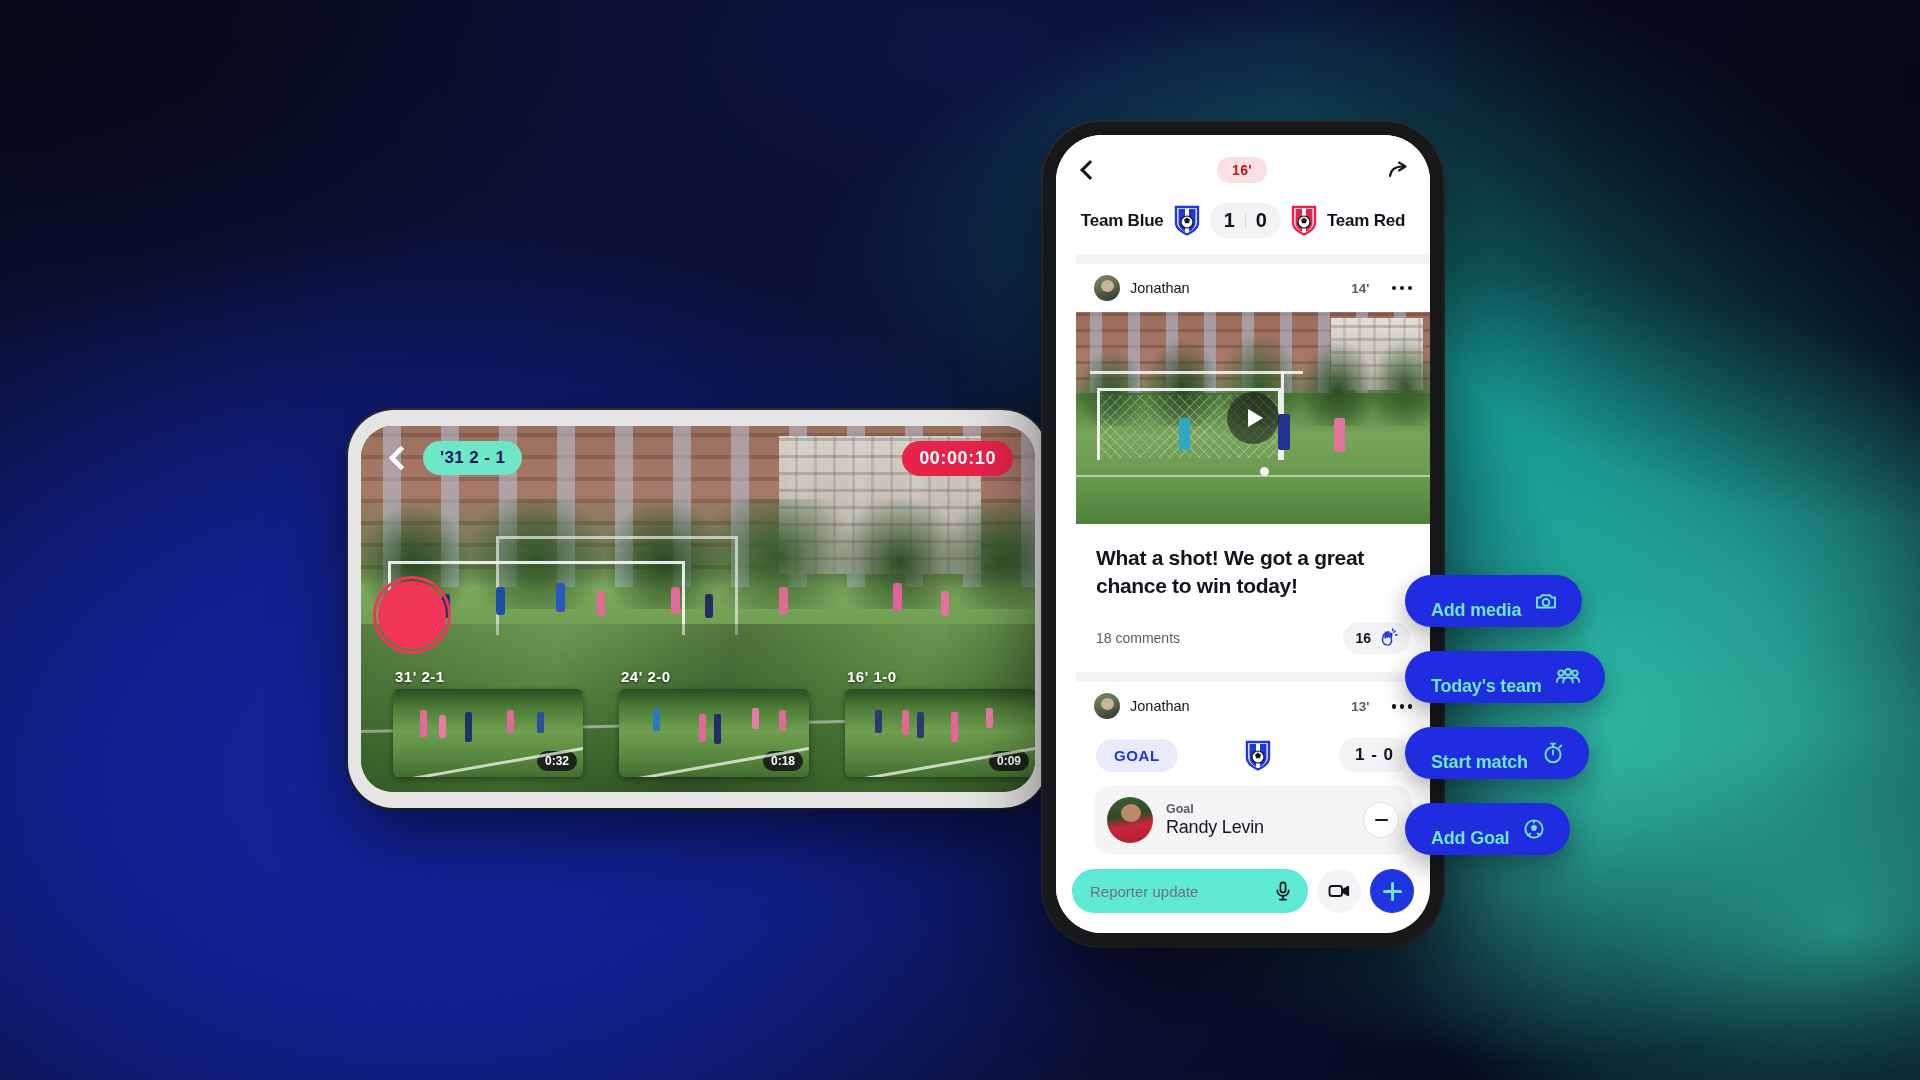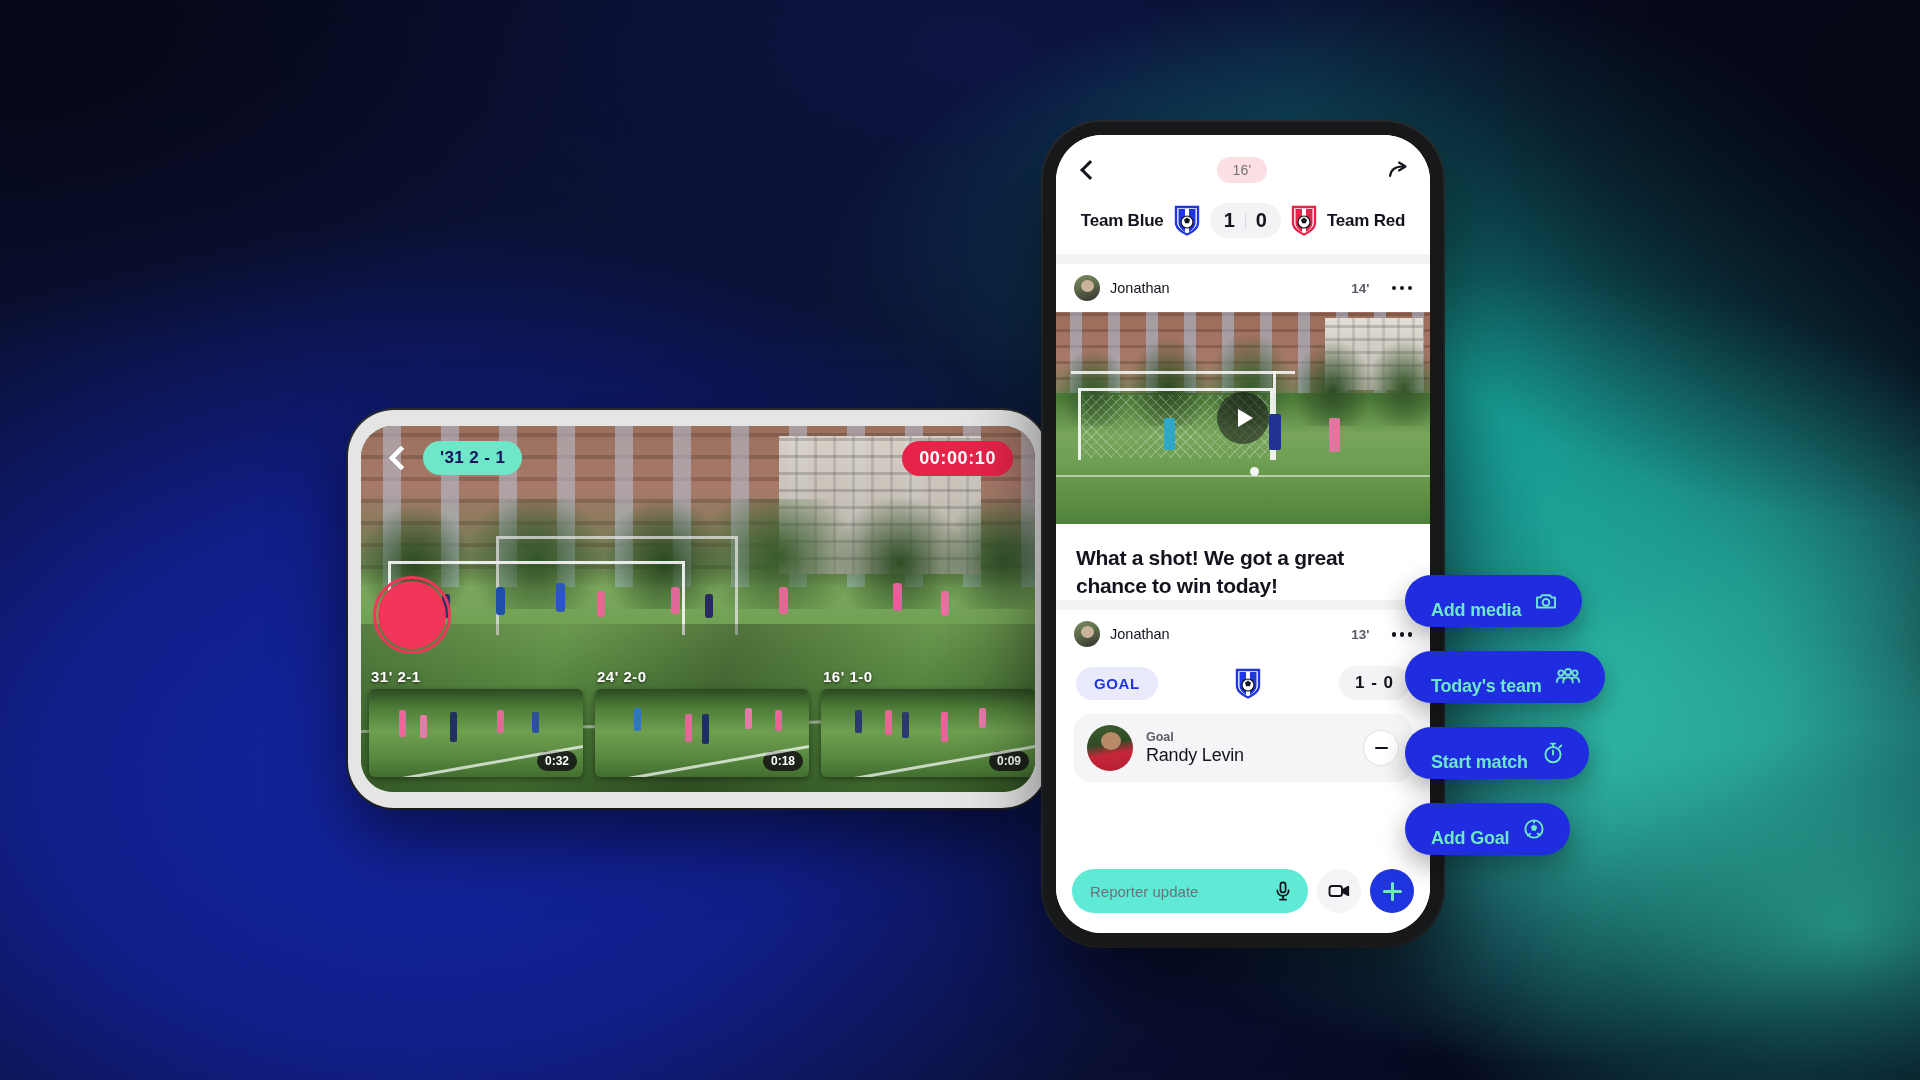--- a/index.html
+++ b/index.html
@@ -167,21 +167,21 @@
     outline-offset: 5px;
   }
 
   
   .ls-strip {
     position:absolute; left:0; right:0; bottom: 0; height: 124px;
     display:flex; gap: 12px;
     padding: 0 8px 8px 8px;
     overflow:hidden;
   }
-  .thumb { position: relative; flex: none; width: 214px; }
+  .thumb { position: relative; flex: none; width: 190px; margin-left: 24px; }
   .thumb-label {
     color: #fff; font-size: 15px; font-weight: 800;
     letter-spacing: .5px;
     text-shadow: 0 1px 3px rgba(0,0,0,.7);
     margin-bottom: 4px;
     padding-left: 2px;
   }
   .thumb-img {
     position: relative;
     height: 88px; border-radius: 6px; overflow: hidden;
@@ -228,41 +228,41 @@
   }
   .pt-chev::before{
     content:''; position:absolute; left:7px; top:4px;
     width: 11px; height: 11px;
     border-left: 3.4px solid #14141e; border-bottom: 3.4px solid #14141e;
     transform: rotate(45deg);
   }
   .pt-minute {
     margin: 0 auto;
     background: #fbdfe3;
-    color: #737373;
-    font-size: 14px; font-weight: 400;
+    color: #b91c1c;
+    font-size: 14px; font-weight: 700;
     padding: 5px 15px; border-radius: 999px;
     letter-spacing: .3px;
     text-align: right;
   }
   .pt-share { width: 24px; height: 24px; }
   .pt-hrow2 {
     display:flex; align-items:center; justify-content:center;
     gap: 10px; padding: 12px 0 16px 0;
   }
   .team-name { font-size: 17px; font-weight: 800; color:#14141e; letter-spacing:-.2px; }
   .crest { width: 26px; height: 31px; flex:none; }
   .score-pill {
     background: #f3f3f5; border-radius: 999px;
     padding: 6px 14px; display:flex; align-items:center; gap: 10px;
   }
   .score-pill .sv { font-size: 20px; font-weight: 800; color:#14141e; }
   .score-pill .sep { width:1px; height:16px; background:#d8d8de; }
 
-  .pt-feed { flex: 1; overflow: hidden; background: #fff; }
+  .pt-feed { flex: 1; overflow: hidden; background: #fff; margin-left: 20px; }
   .feed-div { height: 10px; background: #f3f3f5; }
 
   .post-head {
     display:flex; align-items:center; gap: 10px;
     padding: 11px 18px;
     background:#fff;
   }
   .avatar {
     width: 26px; height: 26px; border-radius: 50%;
     flex:none;
@@ -619,20 +619,33 @@
             <div class="pv-p" style="left:29%;top:50%;width:11px;height:32px;background:#2fa8c8;"></div>
             <div class="pv-p" style="left:57%;top:48%;width:12px;height:36px;background:#22338f;"></div>
             <div class="pv-p" style="left:73%;top:50%;width:11px;height:34px;background:#e2749f;"></div>
             <div class="pv-p" style="left:52%;top:73%;width:9px;height:9px;border-radius:50%;background:#f4f4f2;"></div>
             <div class="pv-play"></div>
           </div>
 
           <div class="post-body">
             <div class="post-title">What a shot! We got a great chance to win today!</div>
           </div>
+          <div class="post-foot">
+            <div class="comments">18 comments</div>
+            <div class="clap-pill">
+              <span class="cn">16</span>
+              <svg width="20" height="20" viewBox="0 0 24 24" fill="none" stroke="#1f35e0" stroke-width="1.8" stroke-linecap="round" stroke-linejoin="round">
+                <path d="M10.5 20.5 C7 19.5 5 16.5 5.5 13 L6.5 8.5 C6.7 7.4 8.3 7.4 8.4 8.6 L8.8 12"></path>
+                <path d="M9.3 11.6 L8.6 6.2 C8.4 5 10 4.7 10.3 5.9 L11.3 10.8"></path>
+                <path d="M11.6 10.6 L11.3 5.4 C11.3 4.2 13 4.2 13.1 5.4 L13.7 10.6"></path>
+                <path d="M14 10.8 L14.8 7.2 C15.1 6 16.7 6.4 16.5 7.6 L15.9 12.5 C16.9 15.8 15.6 19.3 12.4 20.6"></path>
+                <path d="M19 5 L20.5 3.5 M17.5 3 L17.8 1.2 M21 8.5 L22.8 8.2"></path>
+              </svg>
+            </div>
+          </div>
         </div>
 
         <div class="feed-div"></div>
 
         <div>
           <div class="post-head">
             <div class="avatar"></div>
             <div class="post-author">Jonathan</div>
             <div class="post-time">13'</div>
             <div class="post-dots">

